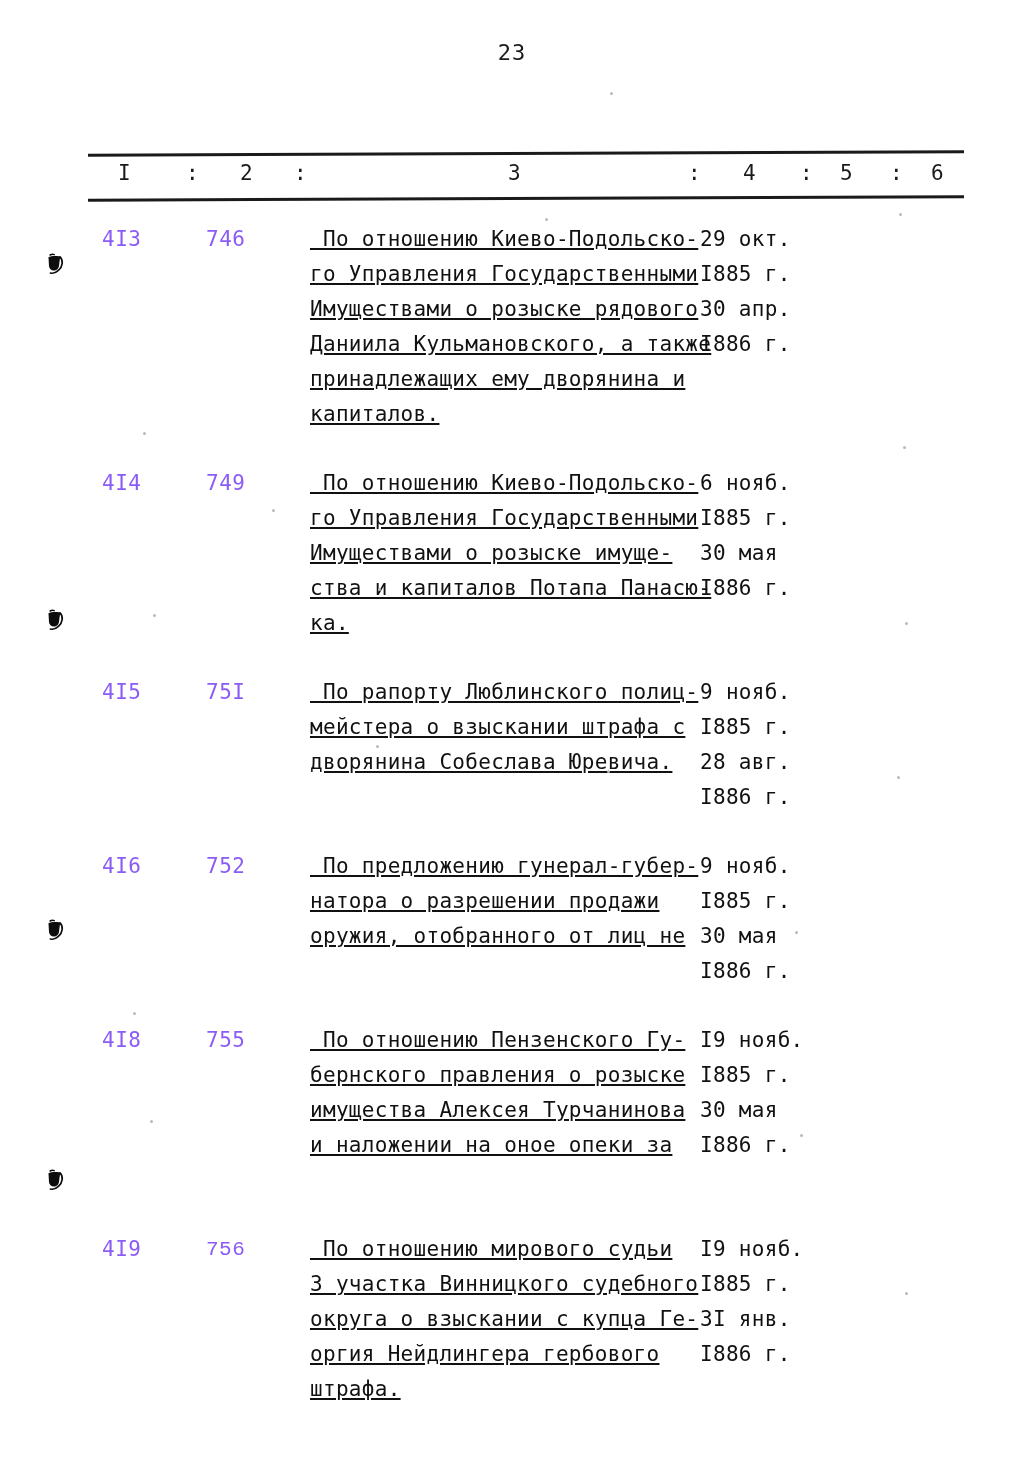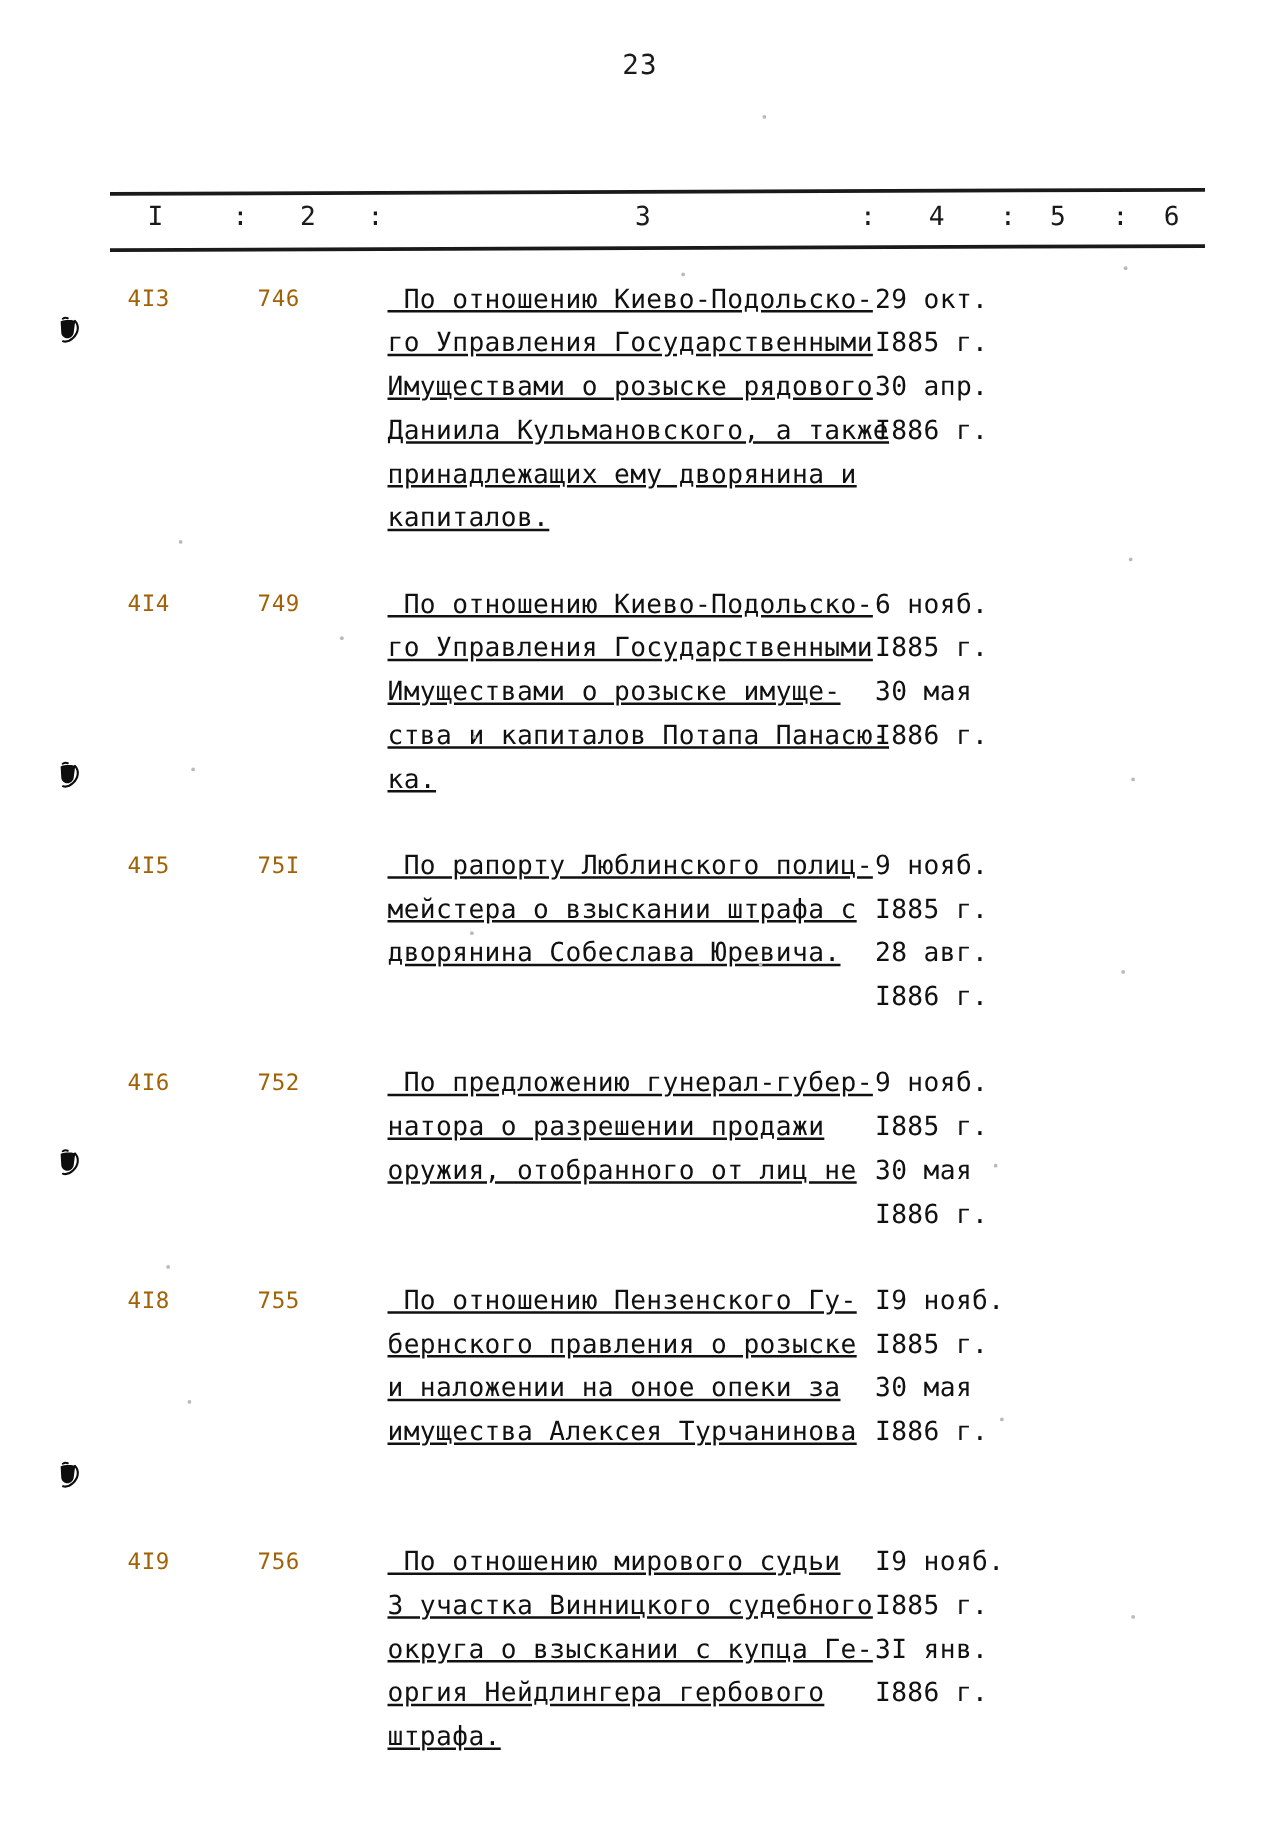--- a/index.html
+++ b/index.html
@@ -75,23 +75,23 @@
     width: 1024px;
   }
   .entry {
     position: relative;
     width: 1024px;
   }
   .col-num,
   .col-file {
     position: absolute;
     top: 0;
-    font-size: 18px;
+    font-size: 21px;
     letter-spacing: 0.5px;
-    color: #a16207;
+    color: #8b5cf6;
     white-space: nowrap;
   }
   .col-num  { left: 102px; }
   .col-file { left: 206px; }
 
   .col-desc {
     position: absolute;
     left: 310px;
     top: 0;
     width: 390px;
@@ -218,33 +218,33 @@
         <div class="line">30 мая</div>
         <div class="line">I886 г.</div>
       </div>
     </div>
     <div class="entry" style="height: 175px; position: absolute; top: 801px; left: 0px;">
       <div class="col-num" style="line-height: 35px;">4I8</div>
       <div class="col-file" style="line-height: 35px;">755</div>
       <div class="col-desc">
         <div class="line"> По отношению Пензенского Гу-</div>
         <div class="line">бернского правления о розыске</div>
+        <div class="line">имущества Алексея Турчанинова</div>
         <div class="line">и наложении на оное опеки за</div>
-        <div class="line">имущества Алексея Турчанинова</div>
       </div>
       <div class="col-dates">
         <div class="line">I9 нояб.</div>
         <div class="line">I885 г.</div>
         <div class="line">30 мая</div>
         <div class="line">I886 г.</div>
       </div>
     </div>
     <div class="entry" style="height: 175px; position: absolute; top: 1010px; left: 0px;">
       <div class="col-num" style="line-height: 35px;">4I9</div>
-      <div class="col-file" style="line-height: 35px;">756</div>
+      <div class="col-file" style="line-height: 35px; font-family: Liberation Mono, monospace;">756</div>
       <div class="col-desc">
         <div class="line"> По отношению мирового судьи</div>
         <div class="line">3 участка Винницкого судебного</div>
         <div class="line">округа о взыскании с купца Ге-</div>
         <div class="line">оргия Нейдлингера гербового</div>
         <div class="line">штрафа.</div>
       </div>
       <div class="col-dates">
         <div class="line">I9 нояб.</div>
         <div class="line">I885 г.</div>

